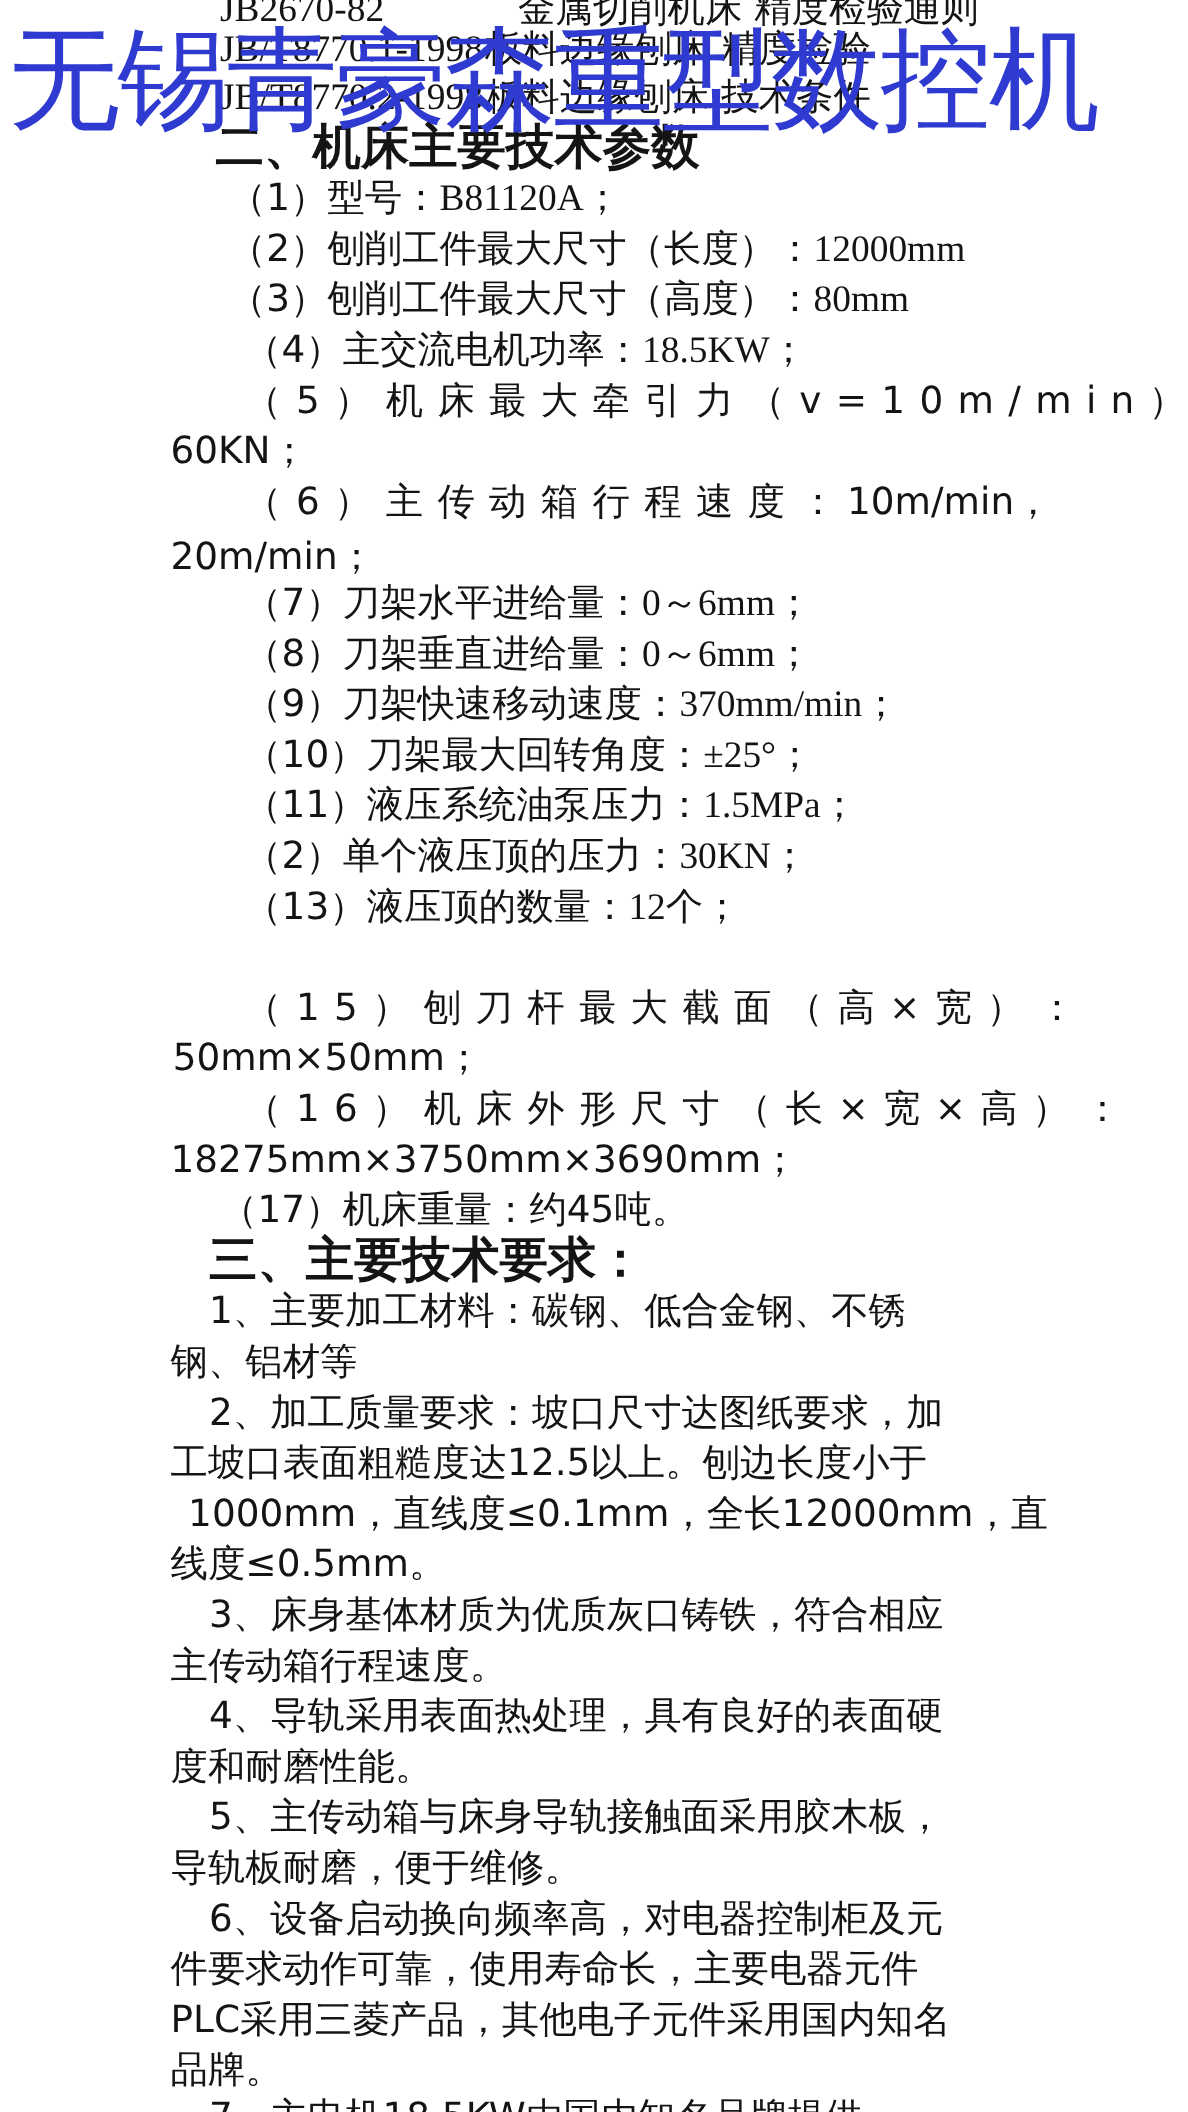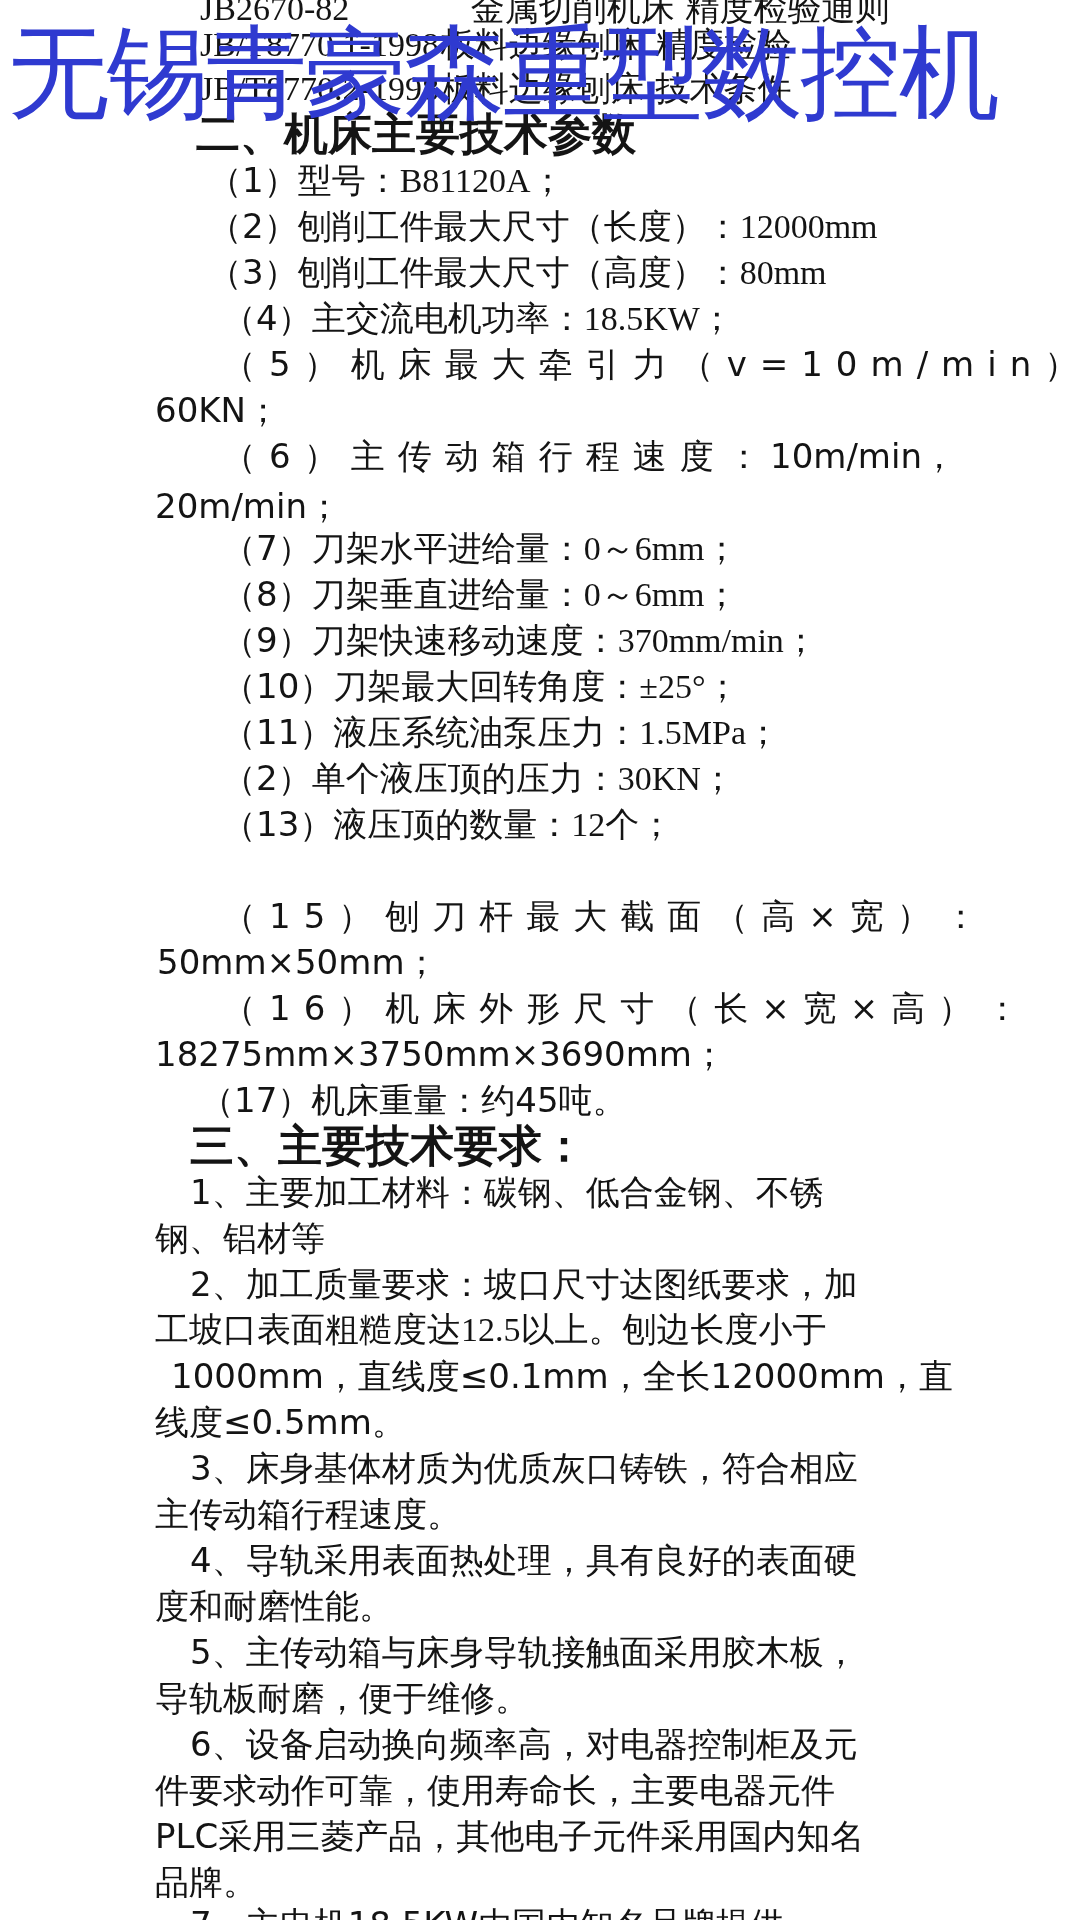--- a/index.html
+++ b/index.html
@@ -131,21 +131,21 @@
 
   <div class="line" style="left:200px; top:1078px;">
     <span>（17）机床重量：</span><span>约45吨。</span>
   </div>
 
   <div class="line heading" style="left:190px; top:1124px;">三、主要技术要求：</div>
 
   <div class="line" style="left:190px; top:1170px;">1、主要加工材料：碳钢、低合金钢、不锈</div>
   <div class="line" style="left:155px; top:1216px;">钢、铝材等</div>
   <div class="line" style="left:190px; top:1262px;">2、加工质量要求：坡口尺寸达图纸要求，加</div>
-  <div class="line" style="left:155px; top:1308px;font-family:Liberation Serif, serif;">工坡口表面粗糙度达12.5以上。刨边长度小于</div>
+  <div class="line" style="left:155px; top:1308px;">工坡口表面粗糙度达12.5以上。刨边长度小于</div>
   <div class="line" style="left:155px; top:1354px;margin-left:16px;">1000mm，直线度≤0.1mm，全长12000mm，直</div>
   <div class="line" style="left:155px; top:1400px;">线度≤0.5mm。</div>
   <div class="line" style="left:190px; top:1446px;">3、床身基体材质为优质灰口铸铁，符合相应</div>
   <div class="line" style="left:155px; top:1492px;">主传动箱行程速度。</div>
   <div class="line" style="left:190px; top:1538px;">4、导轨采用表面热处理，具有良好的表面硬</div>
   <div class="line" style="left:155px; top:1584px;">度和耐磨性能。</div>
   <div class="line" style="left:190px; top:1630px;">5、主传动箱与床身导轨接触面采用胶木板，</div>
   <div class="line" style="left:155px; top:1676px;">导轨板耐磨，便于维修。</div>
   <div class="line" style="left:190px; top:1722px;">6、设备启动换向频率高，对电器控制柜及元</div>
   <div class="line" style="left:155px; top:1768px;">件要求动作可靠，使用寿命长，主要电器元件</div>

